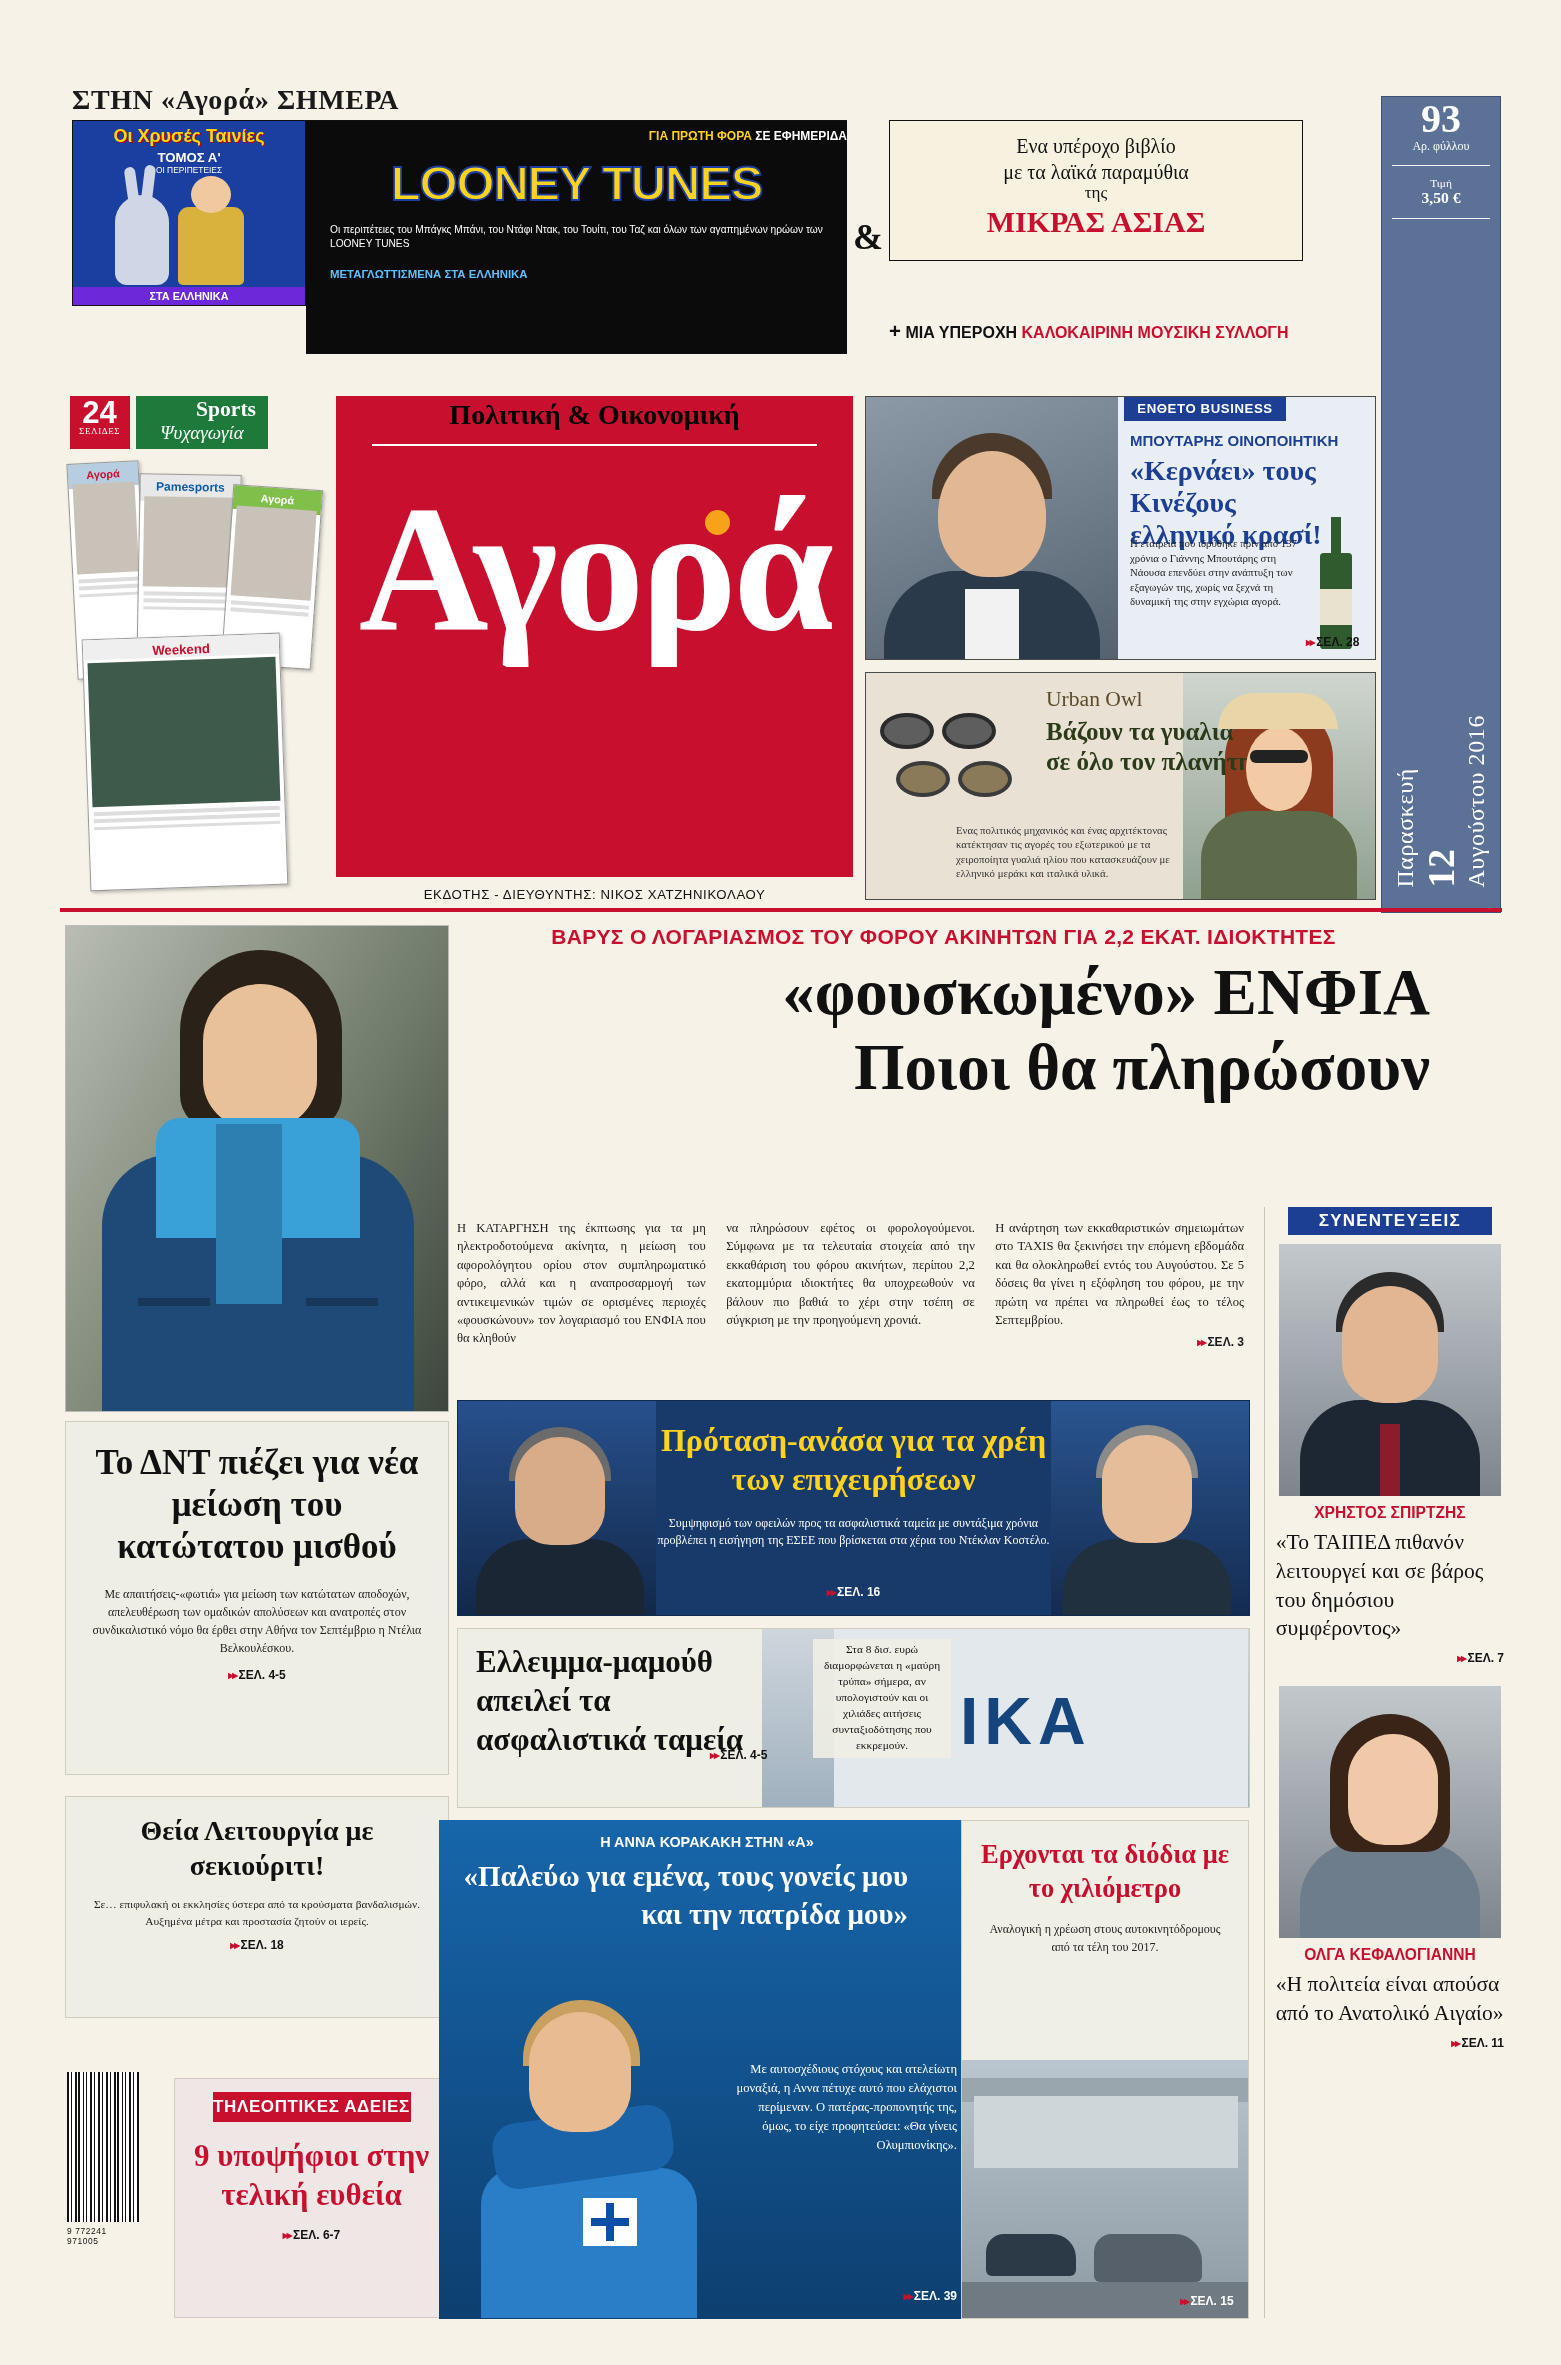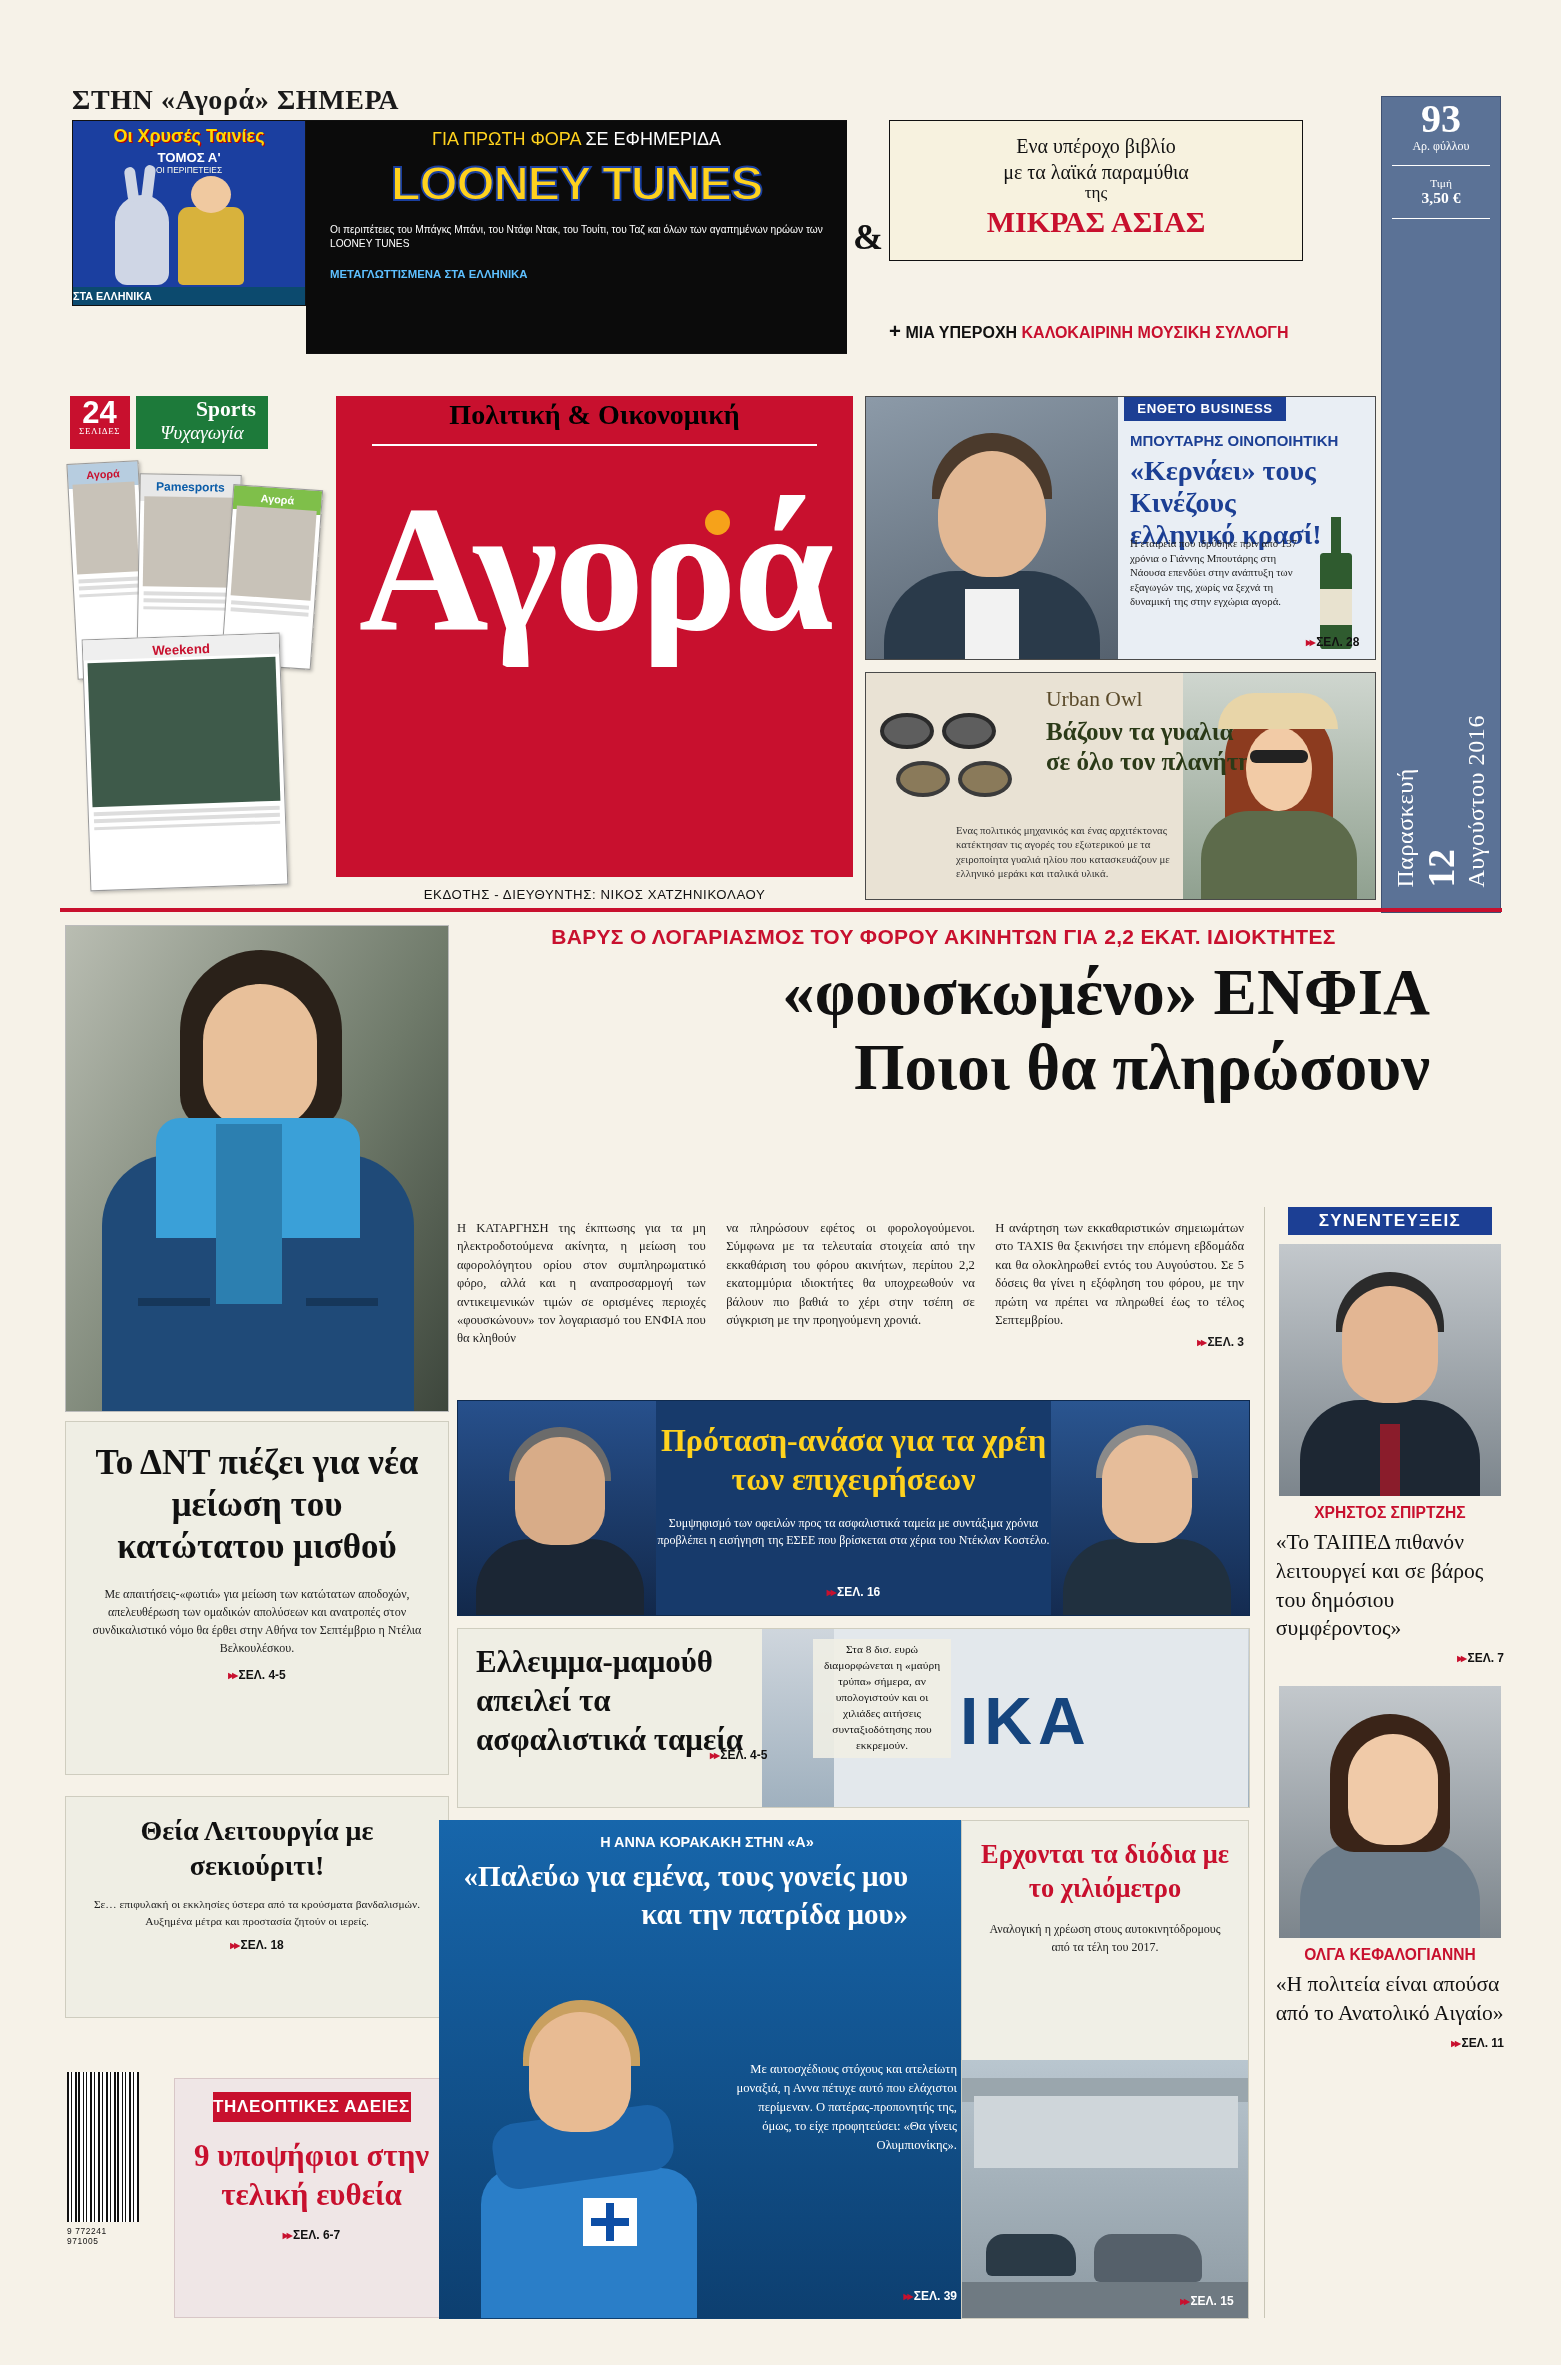--- a/index.html
+++ b/index.html
@@ -21,24 +21,24 @@
   .lt-cover { width:234px; height:186px; background:#1b3fa0; border:1.8px solid #111; position:relative; overflow:hidden; }
   .lt-cover .lt-top { position:absolute; top:4.8px; left:0; width:100%; text-align:center; color:#ffd800; font-family:"Liberation Sans", sans-serif; font-weight:bold; font-size:18px; text-shadow:1.2px 1.2px 0 #b00; }
   .lt-cover .lt-sub { position:absolute; top:29px; left:0; width:100%; text-align:center; color:#fff; font-family:"Liberation Sans", sans-serif; font-weight:bold; font-size:13.2px; }
   .lt-cover .lt-sub2 { position:absolute; top:44px; left:0; width:100%; text-align:center; color:#ffe; font-family:"Liberation Sans", sans-serif; font-size:8.4px; }
   .lt-cover .lt-art { position:absolute; bottom:20.4px; left:0; width:100%; height:108px; }
   .lt-cover .bunny { position:absolute; left:42px; bottom:0; width:54px; height:90px; background:#cfd6e5; border-radius:27px 27px 12px 12px; }
   .lt-cover .bunny:before { content:""; position:absolute; left:10.8px; top:-28px; width:10.8px; height:35px; background:#cfd6e5; border-radius:5.4px; transform:rotate(-8deg); }
   .lt-cover .bunny:after { content:""; position:absolute; left:28px; top:-30px; width:10.8px; height:37px; background:#cfd6e5; border-radius:5.4px; transform:rotate(7deg); }
   .lt-cover .elmer { position:absolute; left:105px; bottom:0; width:66px; height:78px; background:#d8b23c; border-radius:10.8px 10.8px 4.8px 4.8px; }
   .lt-cover .elmer:before { content:""; position:absolute; left:13.2px; top:-31px; width:40px; height:37px; background:#f0c9a0; border-radius:50%; }
-  .lt-cover .lt-bottom { position:absolute; bottom:0; left:0; width:100%; height:18px; background:#0c4a6e; color:#fff; font-family:"Liberation Sans", sans-serif; font-weight:bold; font-size:10.8px; text-align:left; line-height:18px; }
+  .lt-cover .lt-bottom { position:absolute; bottom:0; left:0; width:100%; height:18px; background:#6d28d9; color:#fff; font-family:"Liberation Sans", sans-serif; font-weight:bold; font-size:10.8px; text-align:center; line-height:18px; }
 
   .lt-mid { flex:1; background:#0b0b0b; position:relative; border-top:1.8px solid #111; border-bottom:1.8px solid #111; }
-  .lt-mid .firstline { position:absolute; top:8.4px; left:0; width:100%; text-align:center; font-family:"Liberation Sans", sans-serif; font-weight:normal; font-size:18px; }
+  .lt-mid .firstline { position:absolute; top:8.4px; left:0; width:100%; text-align:right; font-family:"Liberation Sans", sans-serif; font-weight:bold; font-size:12px; }
   .lt-mid .firstline .y { color:#ffd21e; }
   .lt-mid .firstline .w { color:#ffffff; }
   .lt-logo { position:absolute; top:34px; left:0; width:100%; text-align:center; font-family:"Liberation Sans", sans-serif; font-weight:bold; font-size:49px; color:#ffd21e; -webkit-text-stroke:1.8px #1a3fa0; letter-spacing:-1.2px; }
   .lt-mid .desc { position:absolute; top:102px; left:24px; right:24px; color:#fff; font-family:"Liberation Sans", sans-serif; font-size:10.2px; line-height:1.35; text-align:left; }
   .lt-mid .meta { position:absolute; top:147px; left:24px; color:#5ec0ff; font-family:"Liberation Sans", sans-serif; font-weight:bold; font-size:11.4px; }
   .amp { width:42px; display:flex; align-items:center; justify-content:center; font-size:36px; font-weight:bold; color:#111; background:#f6f2e8; }
 
   .book-block { width:414px; position:relative; }
   .book-frame { position:absolute; left:0; top:0; width:414px; height:141px; background:#f7f2df; border:1.8px solid #111; }
   .book-frame .l1 { position:absolute; top:14.4px; left:0; width:100%; text-align:center; font-size:20px; color:#111; }

